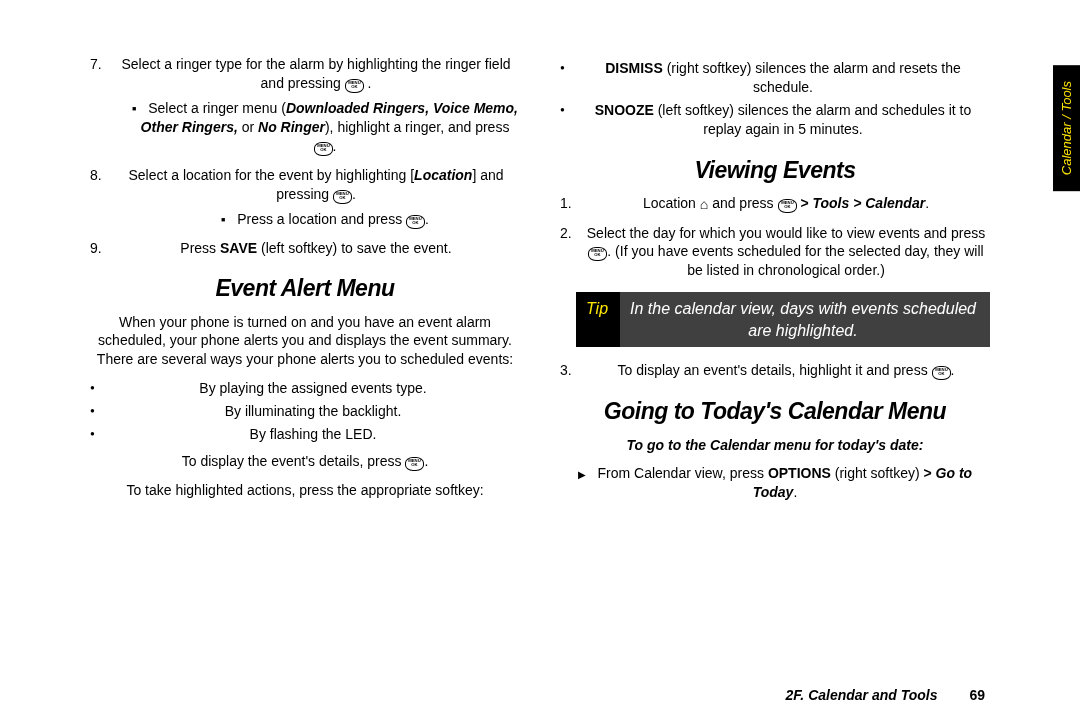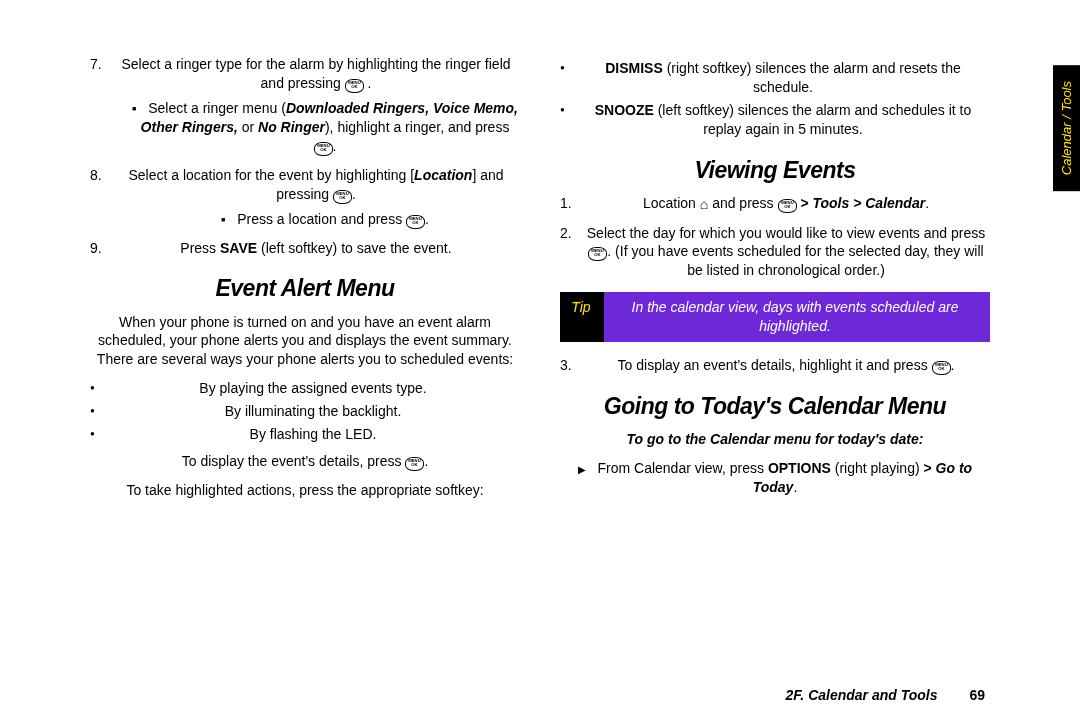--- a/index.html
+++ b/index.html
@@ -85,33 +85,33 @@
   }
   .menuok::before { content: "MENU\A OK"; white-space: pre; display:block; transform: scale(0.85); transform-origin: center; }
   .homeicon {
     display: inline-block;
     font-size: 14px;
     vertical-align: -1px;
   }
   .tipbox {
     display: flex;
     border: 0;
-    margin: 10px 0 14px 0;
-    font-size: 14px;
+    margin: 10px 0 14px 16px;
+    font-size: 16px;
   }
   .tipbox .label {
     background: #000;
     color: #ffe600;
     font-style: italic;
     padding: 6px 10px 6px 8px;
     font-weight: normal;
     min-width: 26px;
   }
   .tipbox .tiptext {
-    background: #6d28d9;
+    background: #404040;
     color: #fff;
     font-style: italic;
     padding: 6px 8px 6px 4px;
     flex: 1;
   }
   .sidetab {
     position: absolute;
     right: 0;
     top: 65px;
     background: #000;
@@ -219,21 +219,21 @@
 
     <ol class="steps startat3">
       <li>
         <span>To display an event's details, highlight it and press </span><span class="menuok"></span><span>.</span>
       </li>
     </ol>
 
     <h2>Going to Today's Calendar Menu</h2>
     <p><em class="st">To go to the Calendar menu for today's date:</em></p>
     <p class="tri">
-      <span>From Calendar view, press </span><strong class="b">OPTIONS</strong><span> (right playing) </span><span class="gt">&gt;</span> <em class="st">Go to Today</em><span>.</span>
+      <span>From Calendar view, press </span><strong class="b">OPTIONS</strong><span> (right softkey) </span><span class="gt">&gt;</span> <em class="st">Go to Today</em><span>.</span>
     </p>
   </div>
 </div>
 
 <div class="sidetab">Calendar / Tools</div>
 
 <div class="footer">
   <span>2F. Calendar and Tools</span>
   <span class="num">69</span>
 </div>

